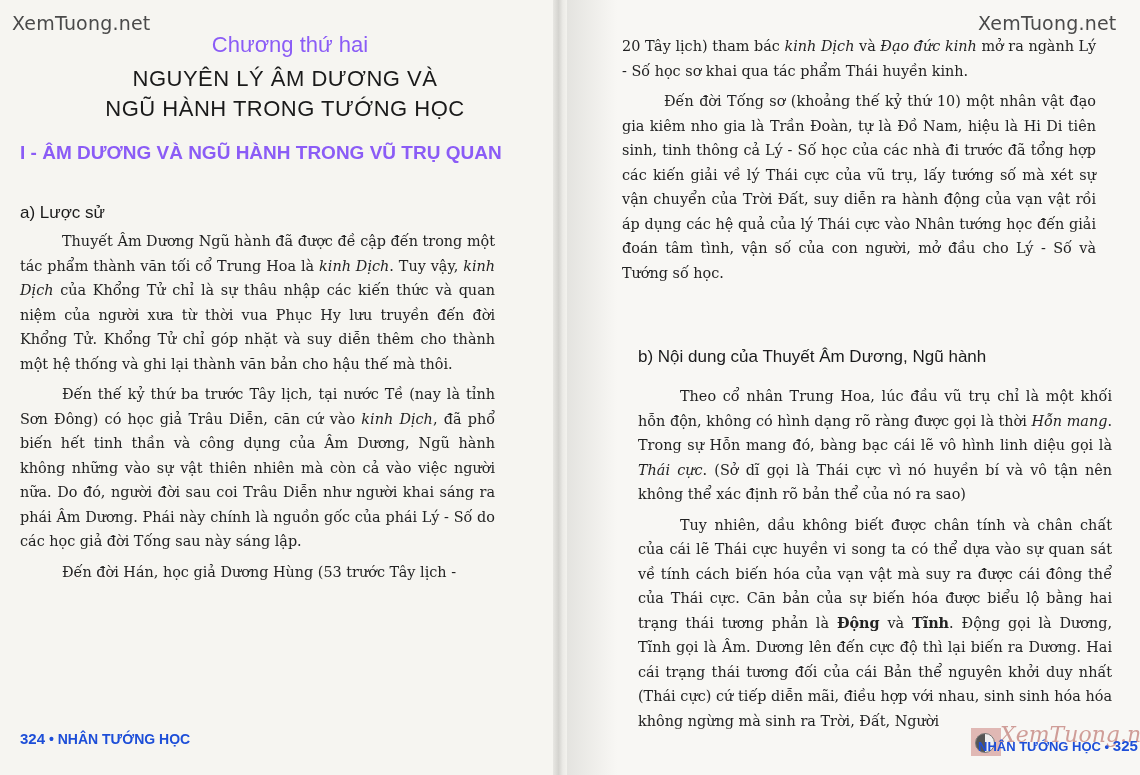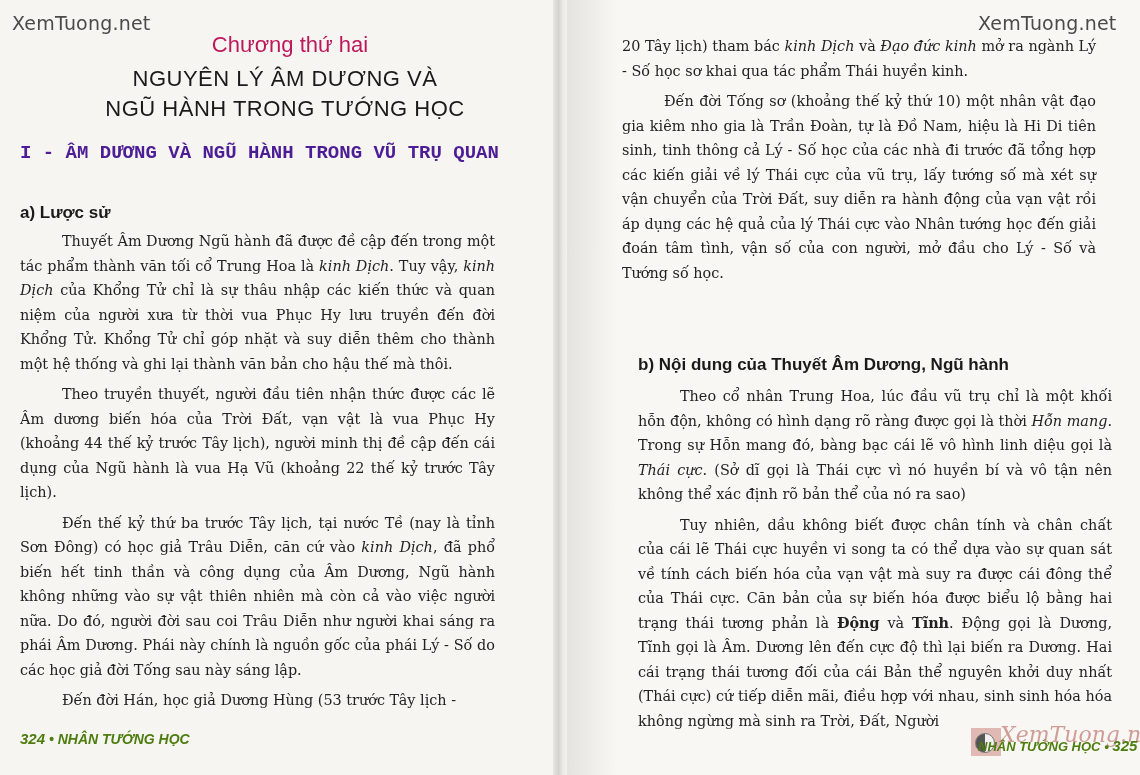--- a/index.html
+++ b/index.html
@@ -9,38 +9,38 @@
   .page.right { left:560px; width:580px; background:#f8f7f4; }
   .spine { position:absolute; left:553px; top:0; width:14px; height:775px;
     background:linear-gradient(to right, #e8e7e3 0%, #d4d3cf 40%, #ebeae6 70%, #f3f2ee 100%); }
   .spine-shadow { position:absolute; left:567px; top:0; width:50px; height:775px;
     background:linear-gradient(to right, rgba(190,190,185,0.35), rgba(240,239,235,0)); }
   .watermark { position:absolute; font-family:"DejaVu Sans", sans-serif; font-size:19px; color:#4a4a4a; letter-spacing:0.2px; }
   .wm-left { left:12px; top:12px; }
   .wm-right { left:978px; top:12px; }
 
   .chapter-label { position:absolute; left:70px; width:440px; top:32px; text-align:center;
-    font-family:"Liberation Sans", sans-serif; font-size:22px; color:#be185d; }
+    font-family:"Liberation Sans", sans-serif; font-size:22px; color:#8b5cf6; }
   .chapter-title { position:absolute; left:40px; width:490px; top:64px; text-align:center;
     font-family:"Liberation Sans", sans-serif; font-size:22px; line-height:30px; color:#1a1a1a; letter-spacing:0.5px; }
   .section-heading { position:absolute; left:20px; width:500px; top:142px;
-    font-family:Liberation Mono, monospace; font-weight:bold; font-size:19px; line-height:22px; color:#4c1d95; }
+    font-family:Liberation Sans, sans-serif; font-weight:bold; font-size:19px; line-height:22px; color:#8b5cf6; }
   .section-heading .l2 { display:block; padding-left:40px; }
-  .subhead { position:absolute; font-family:"Liberation Sans", sans-serif; font-weight:bold; font-size:17px; color:#1a1a1a; }
+  .subhead { position:absolute; font-family:"Liberation Sans", sans-serif; font-weight:normal; font-size:17px; color:#1a1a1a; }
 
   .body-text { position:absolute; font-family:"DejaVu Serif", serif; font-size:14.4px; line-height:24.5px; color:#222; text-align:justify; }
   .body-text p { margin:0 0 6px 0; text-indent:42px; }
   .body-text p.noindent { text-indent:0; }
   .left-body { left:20px; width:475px; top:229px; }
   .right-body-1 { left:622px; width:474px; top:34px; }
   .right-body-2 { left:638px; width:474px; top:384px; }
   i { font-style:italic; }
   b.bold { font-weight:bold; }
 
-  .folio { position:absolute; font-family:"Liberation Sans", sans-serif; font-weight:bold; color:#4d7c0f;font-style:italic; }
+  .folio { position:absolute; font-family:"Liberation Sans", sans-serif; font-weight:bold; color:#1d4ed8; }
   .folio-left { left:20px; top:730px; font-size:14px; }
   .folio-right { left:978px; top:737px; font-size:13px; }
   .folio .num { font-size:15px; }
   .logo-box { position:absolute; left:971px; top:728px; width:30px; height:28px; background:#d9a8a4; opacity:0.8; }
   .logo-yin { position:absolute; left:975px; top:733px; width:18px; height:18px; border-radius:50%;
     background:linear-gradient(to right, #555 50%, #f0f0f0 50%); border:1px solid #777; }
   .logo-text { position:absolute; left:1000px; top:722px; font-family:"DejaVu Serif", serif; font-style:italic; font-size:22px; color:#c98e88; opacity:0.85; }
 </style>
 </head>
 <body>
@@ -58,37 +58,36 @@
   <div>NGUYÊN LÝ ÂM DƯƠNG VÀ</div>
   <div>NGŨ HÀNH TRONG TƯỚNG HỌC</div>
 </div>
 <div class="section-heading">
   <span>I - ÂM DƯƠNG VÀ NGŨ HÀNH TRONG VŨ TRỤ QUAN</span>
 </div>
 <div class="subhead" style="left:20px; top:203px;">a) Lược sử</div>
 
 <div class="body-text left-body">
   <p><span>Thuyết Âm Dương Ngũ hành đã được đề cập đến trong một tác phẩm thành văn tối cổ Trung Hoa là </span><i>kinh Dịch</i><span>. Tuy vậy, </span><i>kinh Dịch</i><span> của Khổng Tử chỉ là sự thâu nhập các kiến thức và quan niệm của người xưa từ thời vua Phục Hy lưu truyền đến đời Khổng Tử. Khổng Tử chỉ góp nhặt và suy diễn thêm cho thành một hệ thống và ghi lại thành văn bản cho hậu thế mà thôi.</span></p>
-  <p>Theo truyền thuyết, người đầu tiên nhận thức được các lẽ Âm dương biến hóa của Trời Đất, vạn vật là vua Phục Hy (khoảng 44 thế kỷ trước Tây lịch), người minh thị đề cập đến cái dụng của Ngũ hành là vua Hạ Vũ (khoảng 22 thế kỷ trước Tây lịch).</p>
   <p><span>Đến thế kỷ thứ ba trước Tây lịch, tại nước Tề (nay là tỉnh Sơn Đông) có học giả Trâu Diễn, căn cứ vào </span><i>kinh Dịch</i><span>, đã phổ biến hết tinh thần và công dụng của Âm Dương, Ngũ hành không những vào sự vật thiên nhiên mà còn cả vào việc người nữa. Do đó, người đời sau coi Trâu Diễn như người khai sáng ra phái Âm Dương. Phái này chính là nguồn gốc của phái Lý - Số do các học giả đời Tống sau này sáng lập.</span></p>
   <p>Đến đời Hán, học giả Dương Hùng (53 trước Tây lịch -</p>
 </div>
 
 <div class="folio folio-left">
   <span class="num">324</span>
   <span>•</span>
   <span>NHÂN TƯỚNG HỌC</span>
 </div>
 
 <div class="body-text right-body-1">
   <p class="noindent"><span>20 Tây lịch) tham bác </span><i>kinh Dịch</i><span> và </span><i>Đạo đức kinh</i><span> mở ra ngành Lý - Số học sơ khai qua tác phẩm Thái huyền kinh.</span></p>
   <p>Đến đời Tống sơ (khoảng thế kỷ thứ 10) một nhân vật đạo gia kiêm nho gia là Trần Đoàn, tự là Đồ Nam, hiệu là Hi Di tiên sinh, tinh thông cả Lý - Số học của các nhà đi trước đã tổng hợp các kiến giải về lý Thái cực của vũ trụ, lấy tướng số mà xét sự vận chuyển của Trời Đất, suy diễn ra hành động của vạn vật rồi áp dụng các hệ quả của lý Thái cực vào Nhân tướng học đến giải đoán tâm tình, vận số của con người, mở đầu cho Lý - Số và Tướng số học.</p>
 </div>
 
-<div class="subhead" style="left:638px; top:355px;">b) Nội dung của Thuyết Âm Dương, Ngũ hành</div>
+<div class="subhead" style="left:638px; top:347px;">b) Nội dung của Thuyết Âm Dương, Ngũ hành</div>
 
 <div class="body-text right-body-2">
   <p><span>Theo cổ nhân Trung Hoa, lúc đầu vũ trụ chỉ là một khối hỗn độn, không có hình dạng rõ ràng được gọi là thời </span><i>Hỗn mang</i><span>. Trong sự Hỗn mang đó, bàng bạc cái lẽ vô hình linh diệu gọi là </span><i>Thái cực</i><span>. (Sở dĩ gọi là Thái cực vì nó huyền bí và vô tận nên không thể xác định rõ bản thể của nó ra sao)</span></p>
   <p><span>Tuy nhiên, dầu không biết được chân tính và chân chất của cái lẽ Thái cực huyền vi song ta có thể dựa vào sự quan sát về tính cách biến hóa của vạn vật mà suy ra được cái đông thể của Thái cực. Căn bản của sự biến hóa được biểu lộ bằng hai trạng thái tương phản là </span><b class="bold">Động</b><span> và </span><b class="bold">Tĩnh</b><span>. Động gọi là Dương, Tĩnh gọi là Âm. Dương lên đến cực độ thì lại biến ra Dương. Hai cái trạng thái tương đối của cái Bản thể nguyên khởi duy nhất (Thái cực) cứ tiếp diễn mãi, điều hợp với nhau, sinh sinh hóa hóa không ngừng mà sinh ra Trời, Đất, Người</span></p>
 </div>
 
 <div class="logo-box"></div>
 <div class="logo-yin"></div>
 <div class="logo-text">XemTuong.net</div>
 <div class="folio folio-right">

